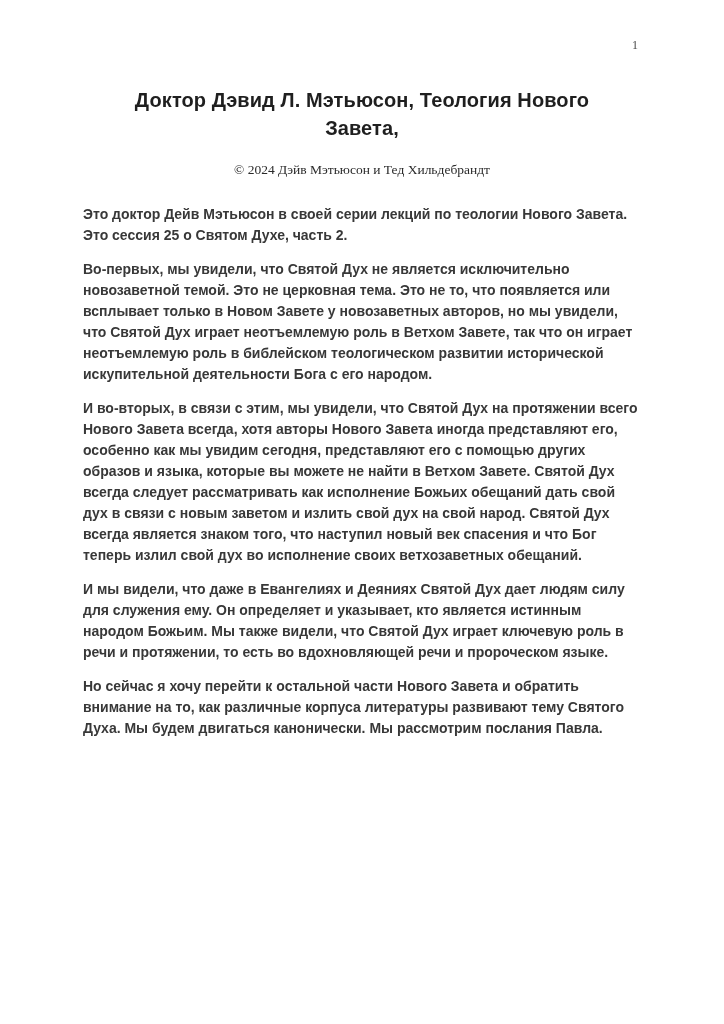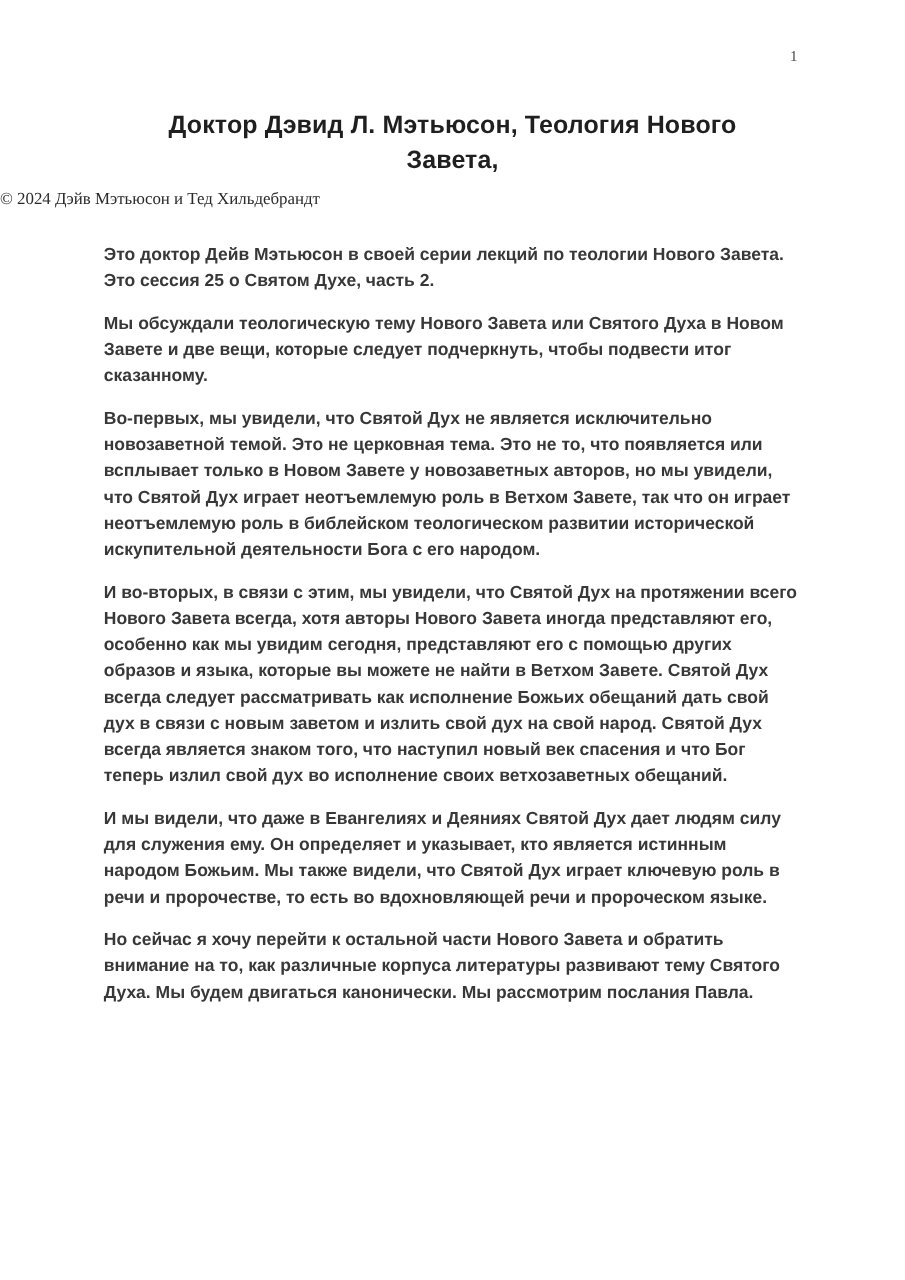--- a/index.html
+++ b/index.html
@@ -28,22 +28,22 @@
   }
   .title-line {
     font-size: 20px;
     font-weight: 700;
     line-height: 28px;
     color: #1f1f1f;
     letter-spacing: 0.1px;
     text-align: center;
   }
   .copyright-line {
-    margin-top: 9px;
-    text-align: left;
+    margin-top: 20px;
+    text-align: center;
     font-family: "Liberation Serif", "DejaVu Serif", serif;
     font-size: 13.5px;
     color: #2a2a2a;
   }
   .body-text {
     margin-top: 26px;
     padding: 0 83px;
     color: #383838;
     font-size: 14px;
     line-height: 21px;
@@ -62,20 +62,19 @@
   <div class="page-number">1</div>
 
   <div class="title-block">
     <div class="title-line">Доктор Дэвид Л. Мэтьюсон, Теология Нового Завета,</div>
   </div>
 
   <div class="copyright-line">© 2024 Дэйв Мэтьюсон и Тед Хильдебрандт</div>
 
   <div class="body-text">
     <p>Это доктор Дейв Мэтьюсон в своей серии лекций по теологии Нового Завета. Это сессия 25 о Святом Духе, часть 2.</p>
-    <p>Мы обсуждали теологическую тему Нового Завета или Святого Духа в Новом Завете и две вещи, которые следует подчеркнуть, чтобы подвести итог сказанному.</p>
     <p>Во-первых, мы увидели, что Святой Дух не является исключительно новозаветной темой. Это не церковная тема. Это не то, что появляется или всплывает только в Новом Завете у новозаветных авторов, но мы увидели, что Святой Дух играет неотъемлемую роль в Ветхом Завете, так что он играет неотъемлемую роль в библейском теологическом развитии исторической искупительной деятельности Бога с его народом.</p>
     <p>И во-вторых, в связи с этим, мы увидели, что Святой Дух на протяжении всего Нового Завета всегда, хотя авторы Нового Завета иногда представляют его, особенно как мы увидим сегодня, представляют его с помощью других образов и языка, которые вы можете не найти в Ветхом Завете. Святой Дух всегда следует рассматривать как исполнение Божьих обещаний дать свой дух в связи с новым заветом и излить свой дух на свой народ. Святой Дух всегда является знаком того, что наступил новый век спасения и что Бог теперь излил свой дух во исполнение своих ветхозаветных обещаний.</p>
-    <p>И мы видели, что даже в Евангелиях и Деяниях Святой Дух дает людям силу для служения ему. Он определяет и указывает, кто является истинным народом Божьим. Мы также видели, что Святой Дух играет ключевую роль в речи и пророчестве, то есть во вдохновляющей речи и пророческом языке.</p>
+    <p>И мы видели, что даже в Евангелиях и Деяниях Святой Дух дает людям силу для служения ему. Он определяет и указывает, кто является истинным народом Божьим. Мы также видели, что Святой Дух играет ключевую роль в речи и протяжении, то есть во вдохновляющей речи и пророческом языке.</p>
     <p>Но сейчас я хочу перейти к остальной части Нового Завета и обратить внимание на то, как различные корпуса литературы развивают тему Святого Духа. Мы будем двигаться канонически. Мы рассмотрим послания Павла.</p>
   </div>
 
 </div>
 
 </body></html>

